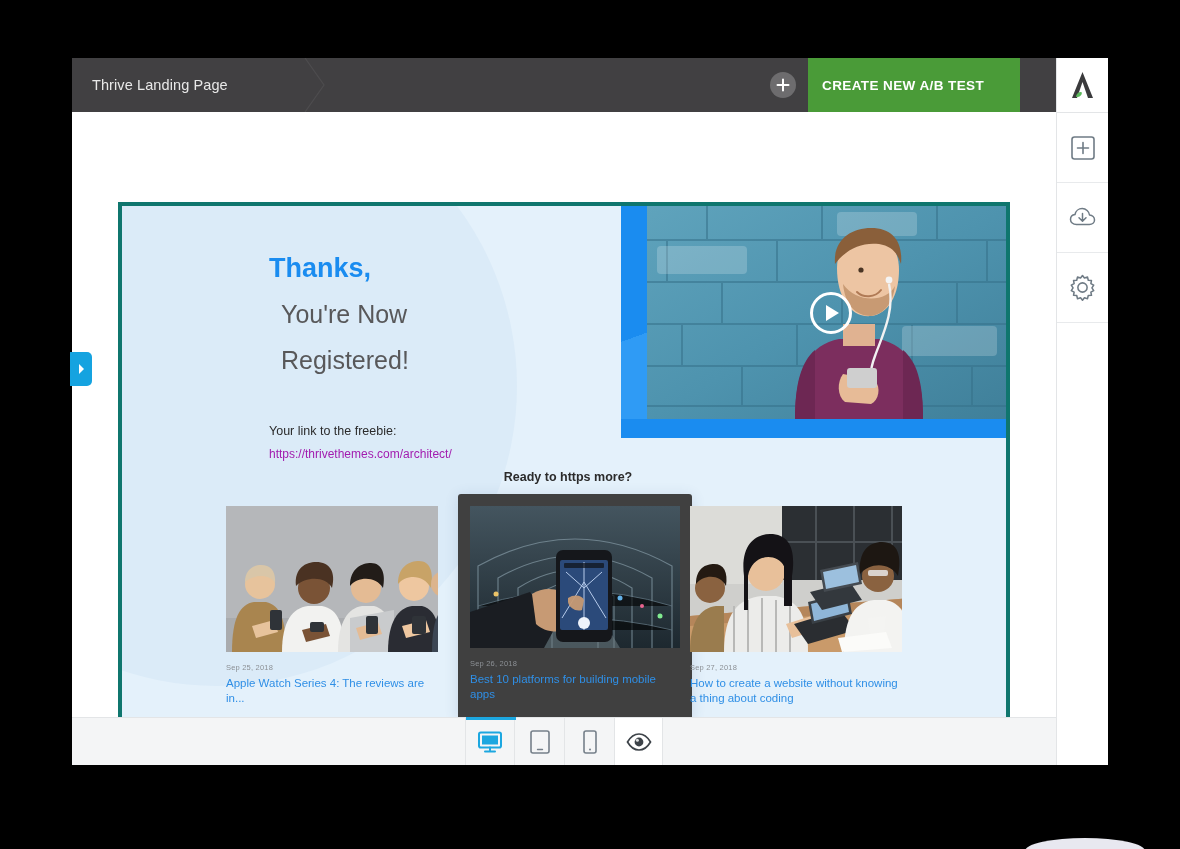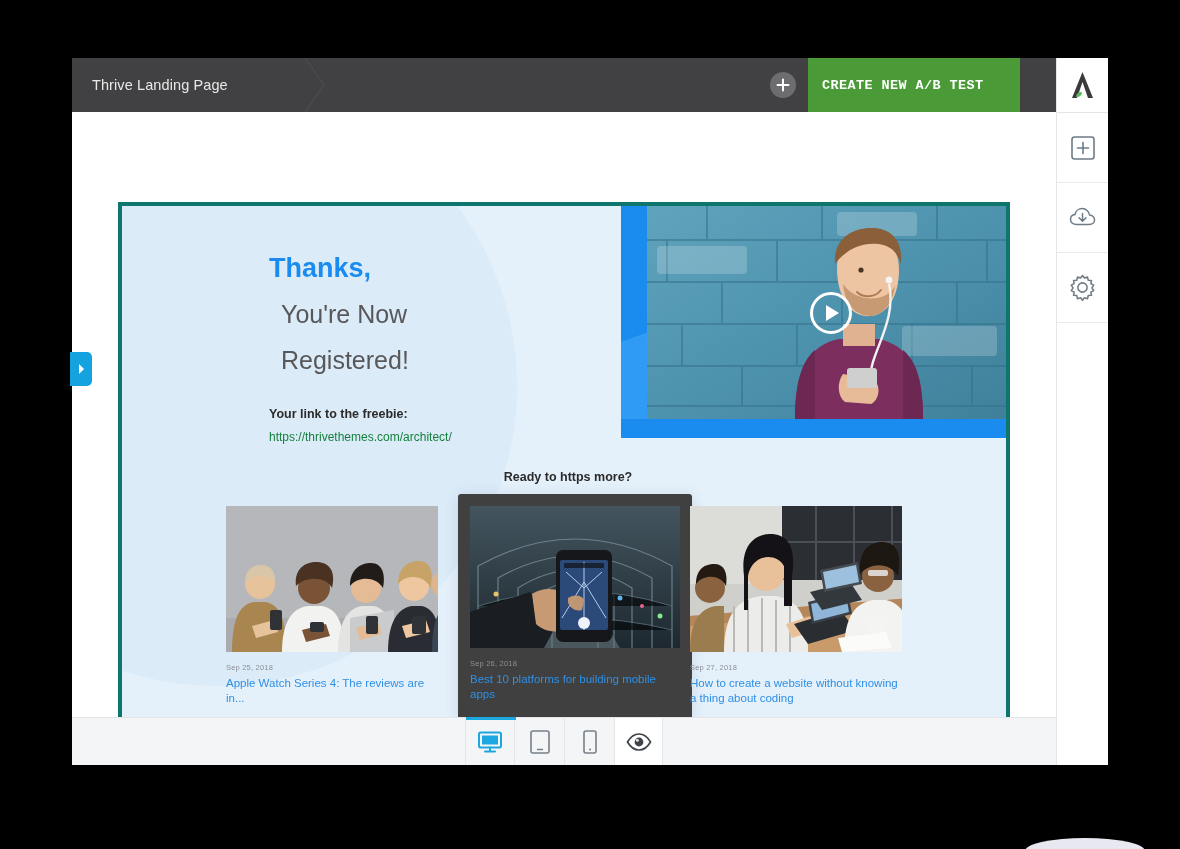--- a/index.html
+++ b/index.html
@@ -66,21 +66,20 @@
     position: absolute;
     right: 52px; top: 0;
     height: 54px;
     width: 212px;
     background: #4a9b38;
     display: flex;
     align-items: center;
     justify-content: flex-start;
     padding-left: 14px;
     box-sizing: border-box;
-    font-family: Liberation Mono, monospace;
   }
   #ab-test-label {
     color: #ffffff;
     font-size: 13.5px;
     font-weight: bold;
     letter-spacing: .4px;
     white-space: nowrap;
   }
   #plus-circle {
     position: absolute;
@@ -162,28 +161,28 @@
     margin: 0;
   }
   .headline-line {
     color: #58585a;
     font-size: 25px;
     line-height: 34px;
     font-weight: normal;
     margin: 12px;
   }
   #freebie-label {
-    margin-top: 30px;
+    margin-top: 47px;
     color: #2b2b2b;
     font-size: 12.5px;
-    font-weight: bold;
+    font-weight: normal;
   }
   #freebie-link {
     margin-top: 9px;
-    color: #15803d;
+    color: #a21caf;
     font-size: 12px;
     text-decoration: none;
     display: block;
   }
 
   
   #video-block {
     position: absolute;
     left: 499px; top: 0px;
     width: 393px;

